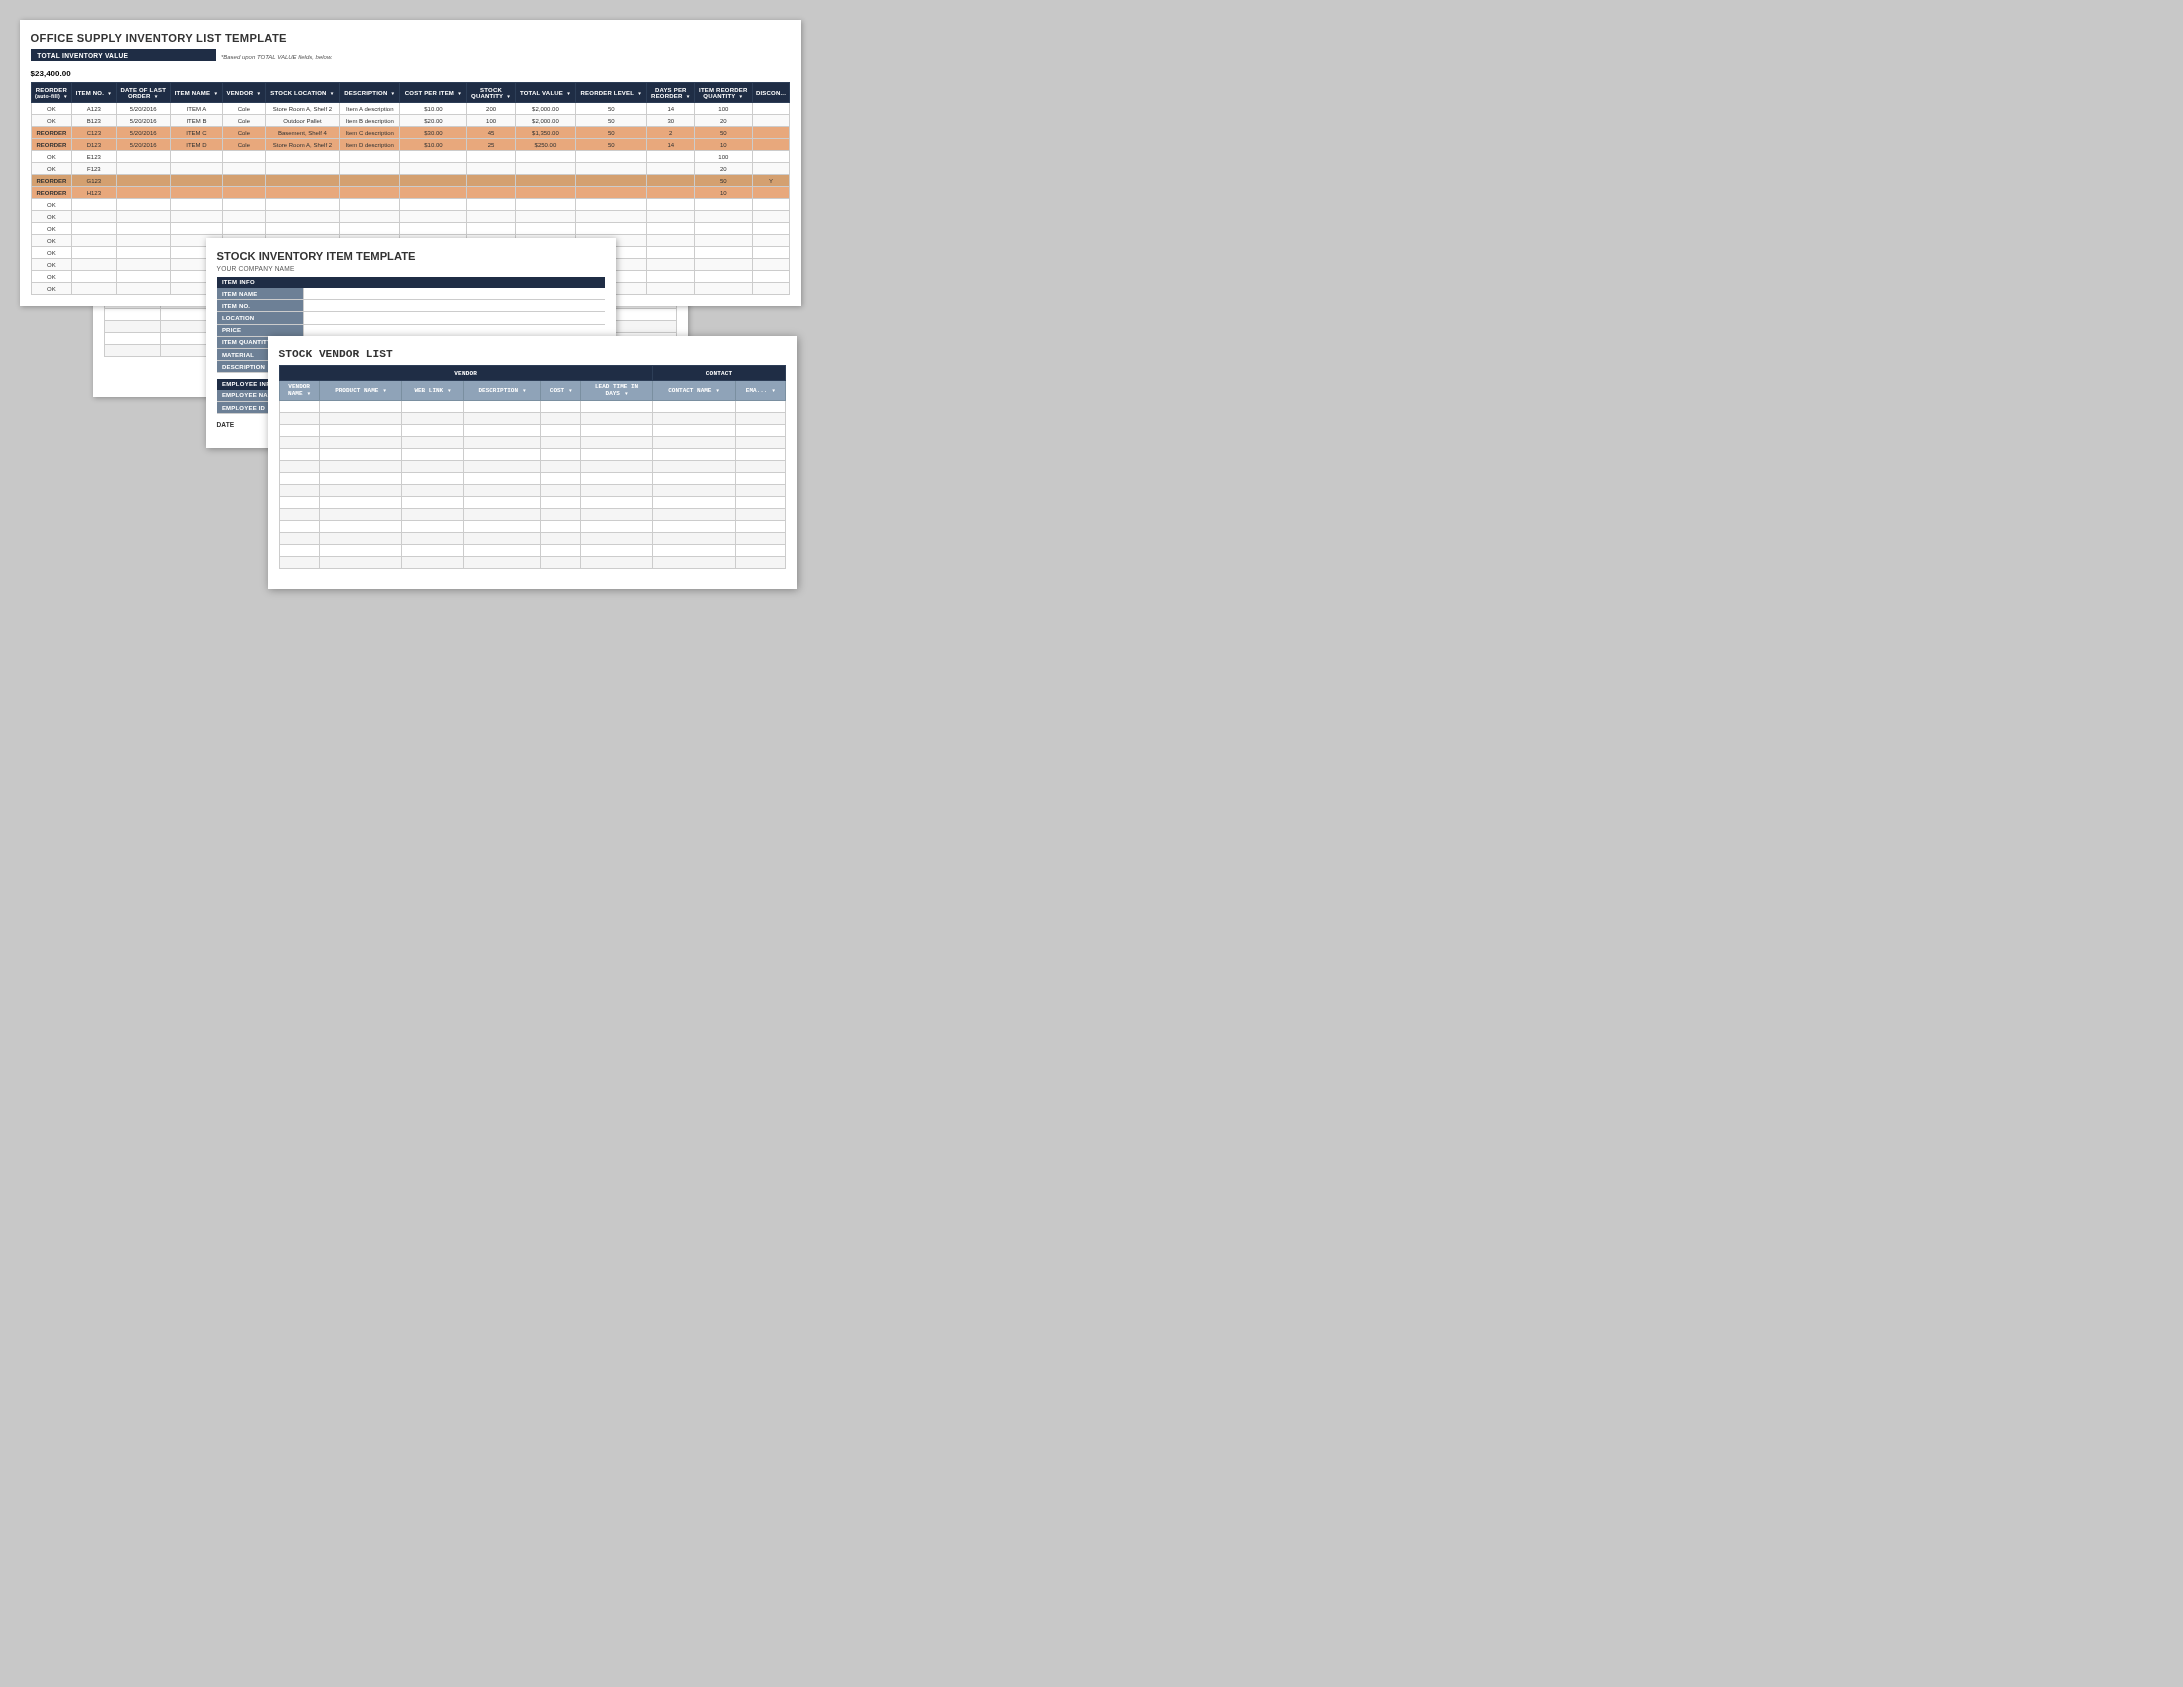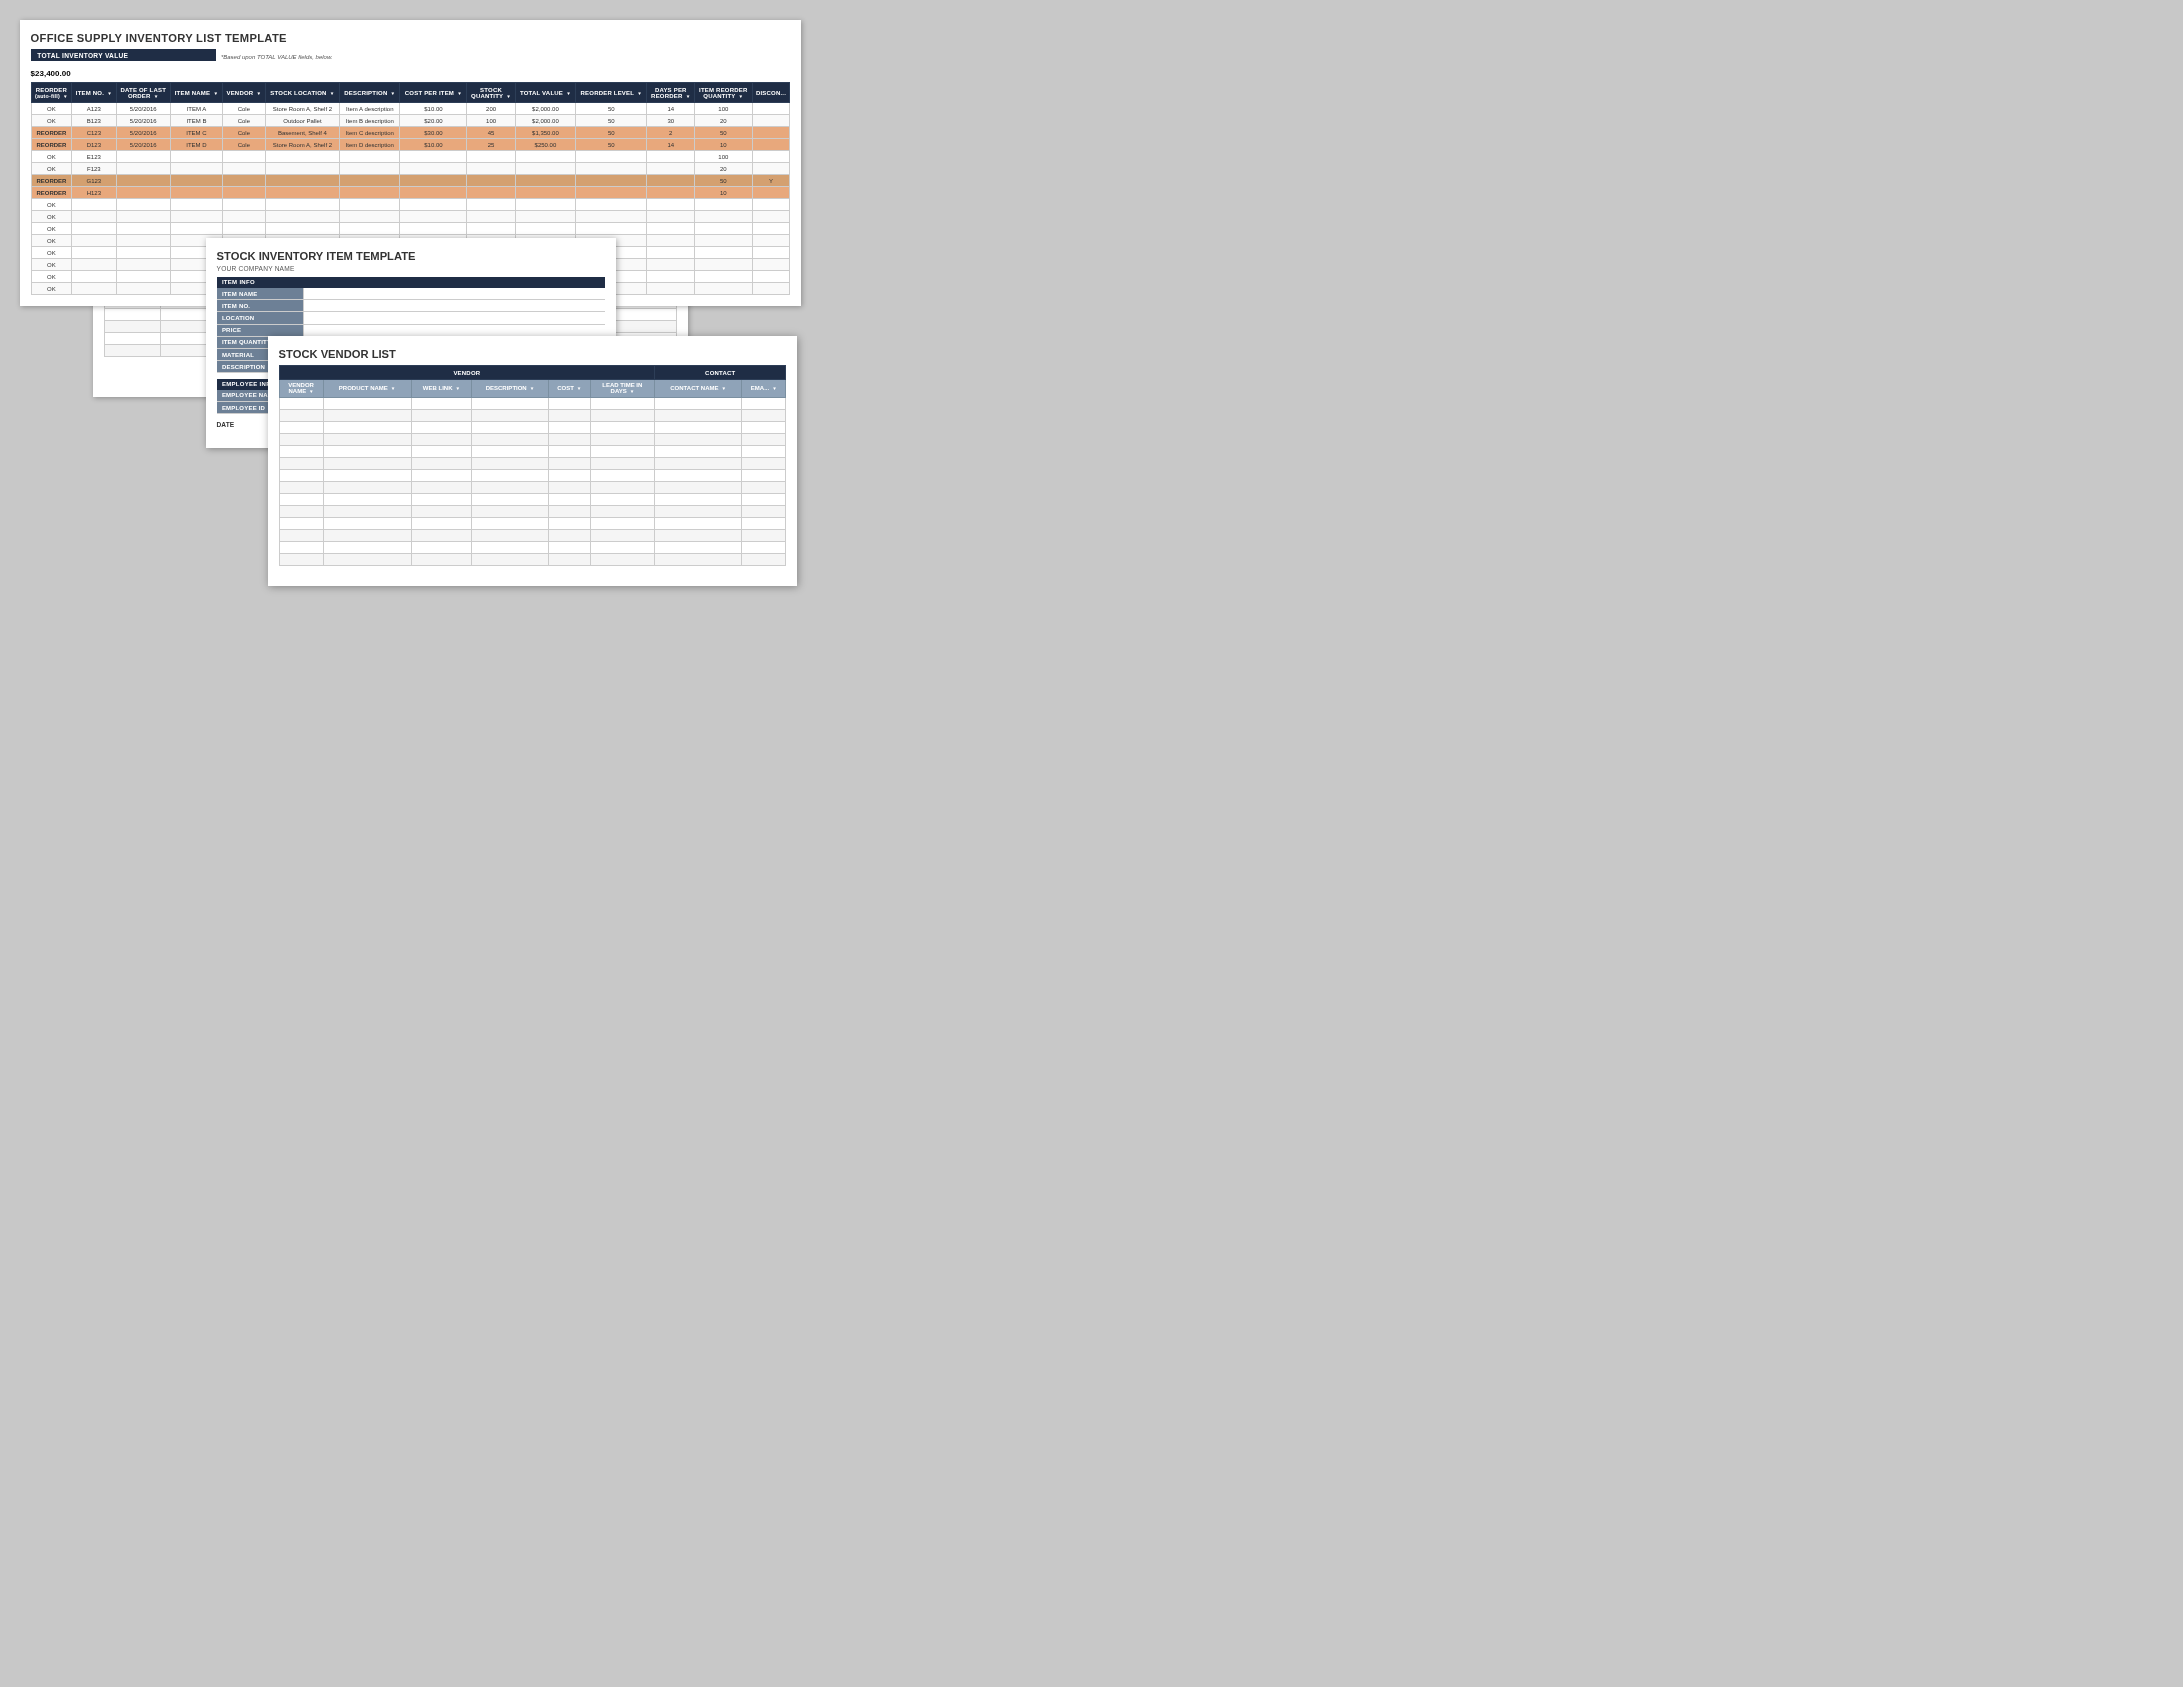--- a/index.html
+++ b/index.html
@@ -789,21 +789,21 @@
           </div>
           <div class="item-field-row">
             <div class="item-field-label">EMPLOYEE ID</div>
             <div class="item-field-value"></div>
           </div>
         </div>
 
       <div style="margin-top:6.6px; font-size:6.6px; font-weight:bold; color:#333;">DATE</div>
     </div>
 
-    <div class="sheet4" style="top:316px; left:248px;">
+    <div class="sheet4" style="top:316px; left:248px;font-family:Liberation Mono, monospace;">
       <div class="sheet4-title">STOCK VENDOR LIST</div>
 
       <table class="vendor-table">
         <thead>
           <tr class="group-header">
             <th colspan="6">VENDOR</th>
             <th colspan="2">CONTACT</th>
           </tr>
           <tr class="sub-header">
             <th>VENDOR<br>NAME <span class="filter-arrow">▼</span></th>

